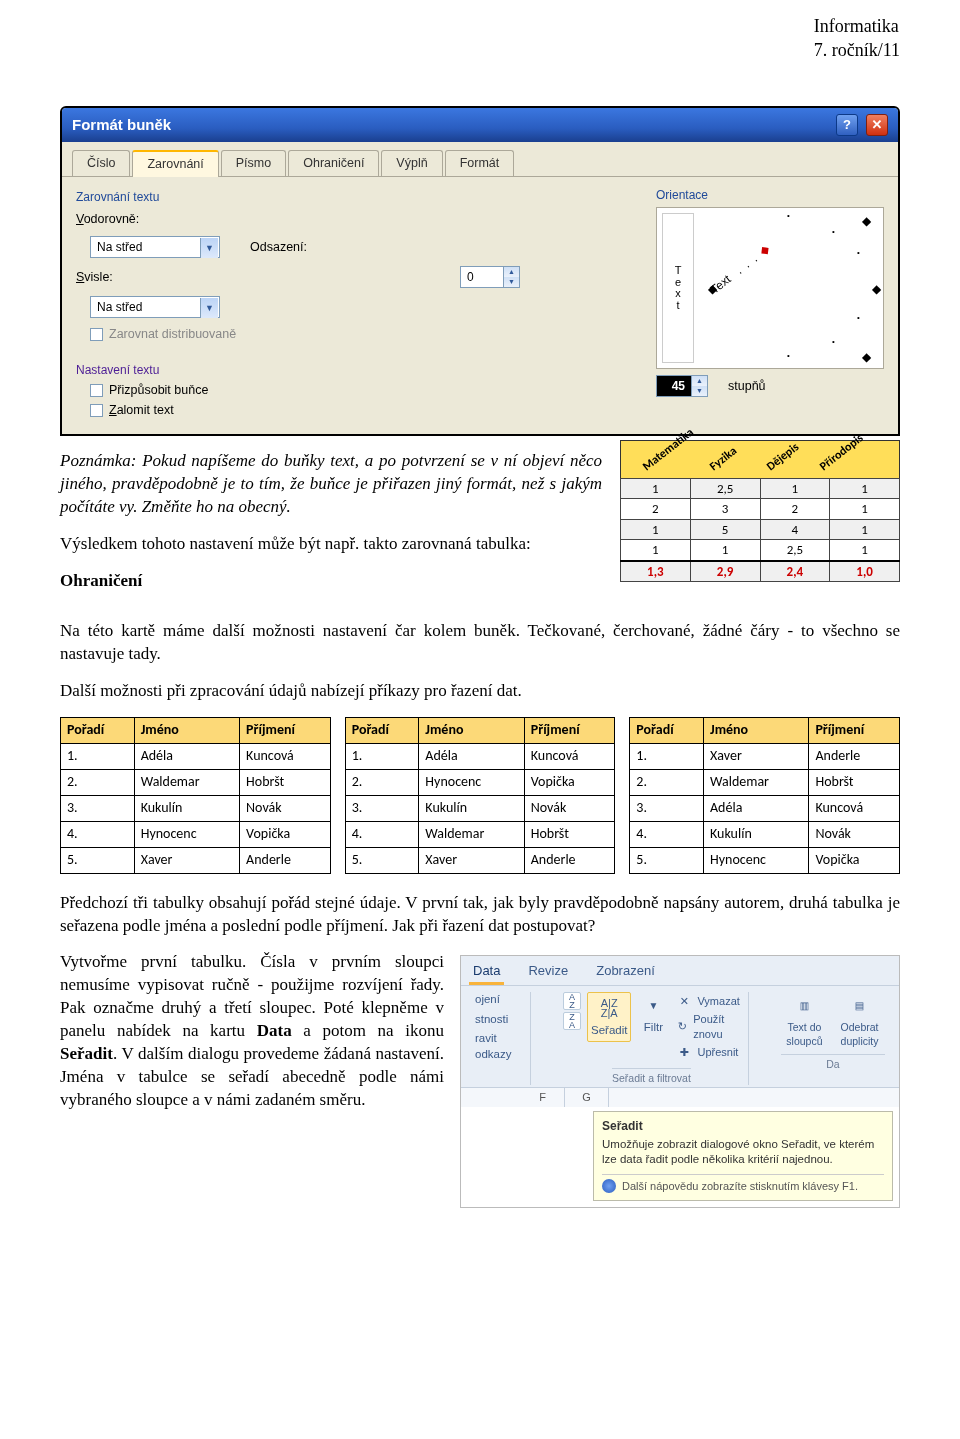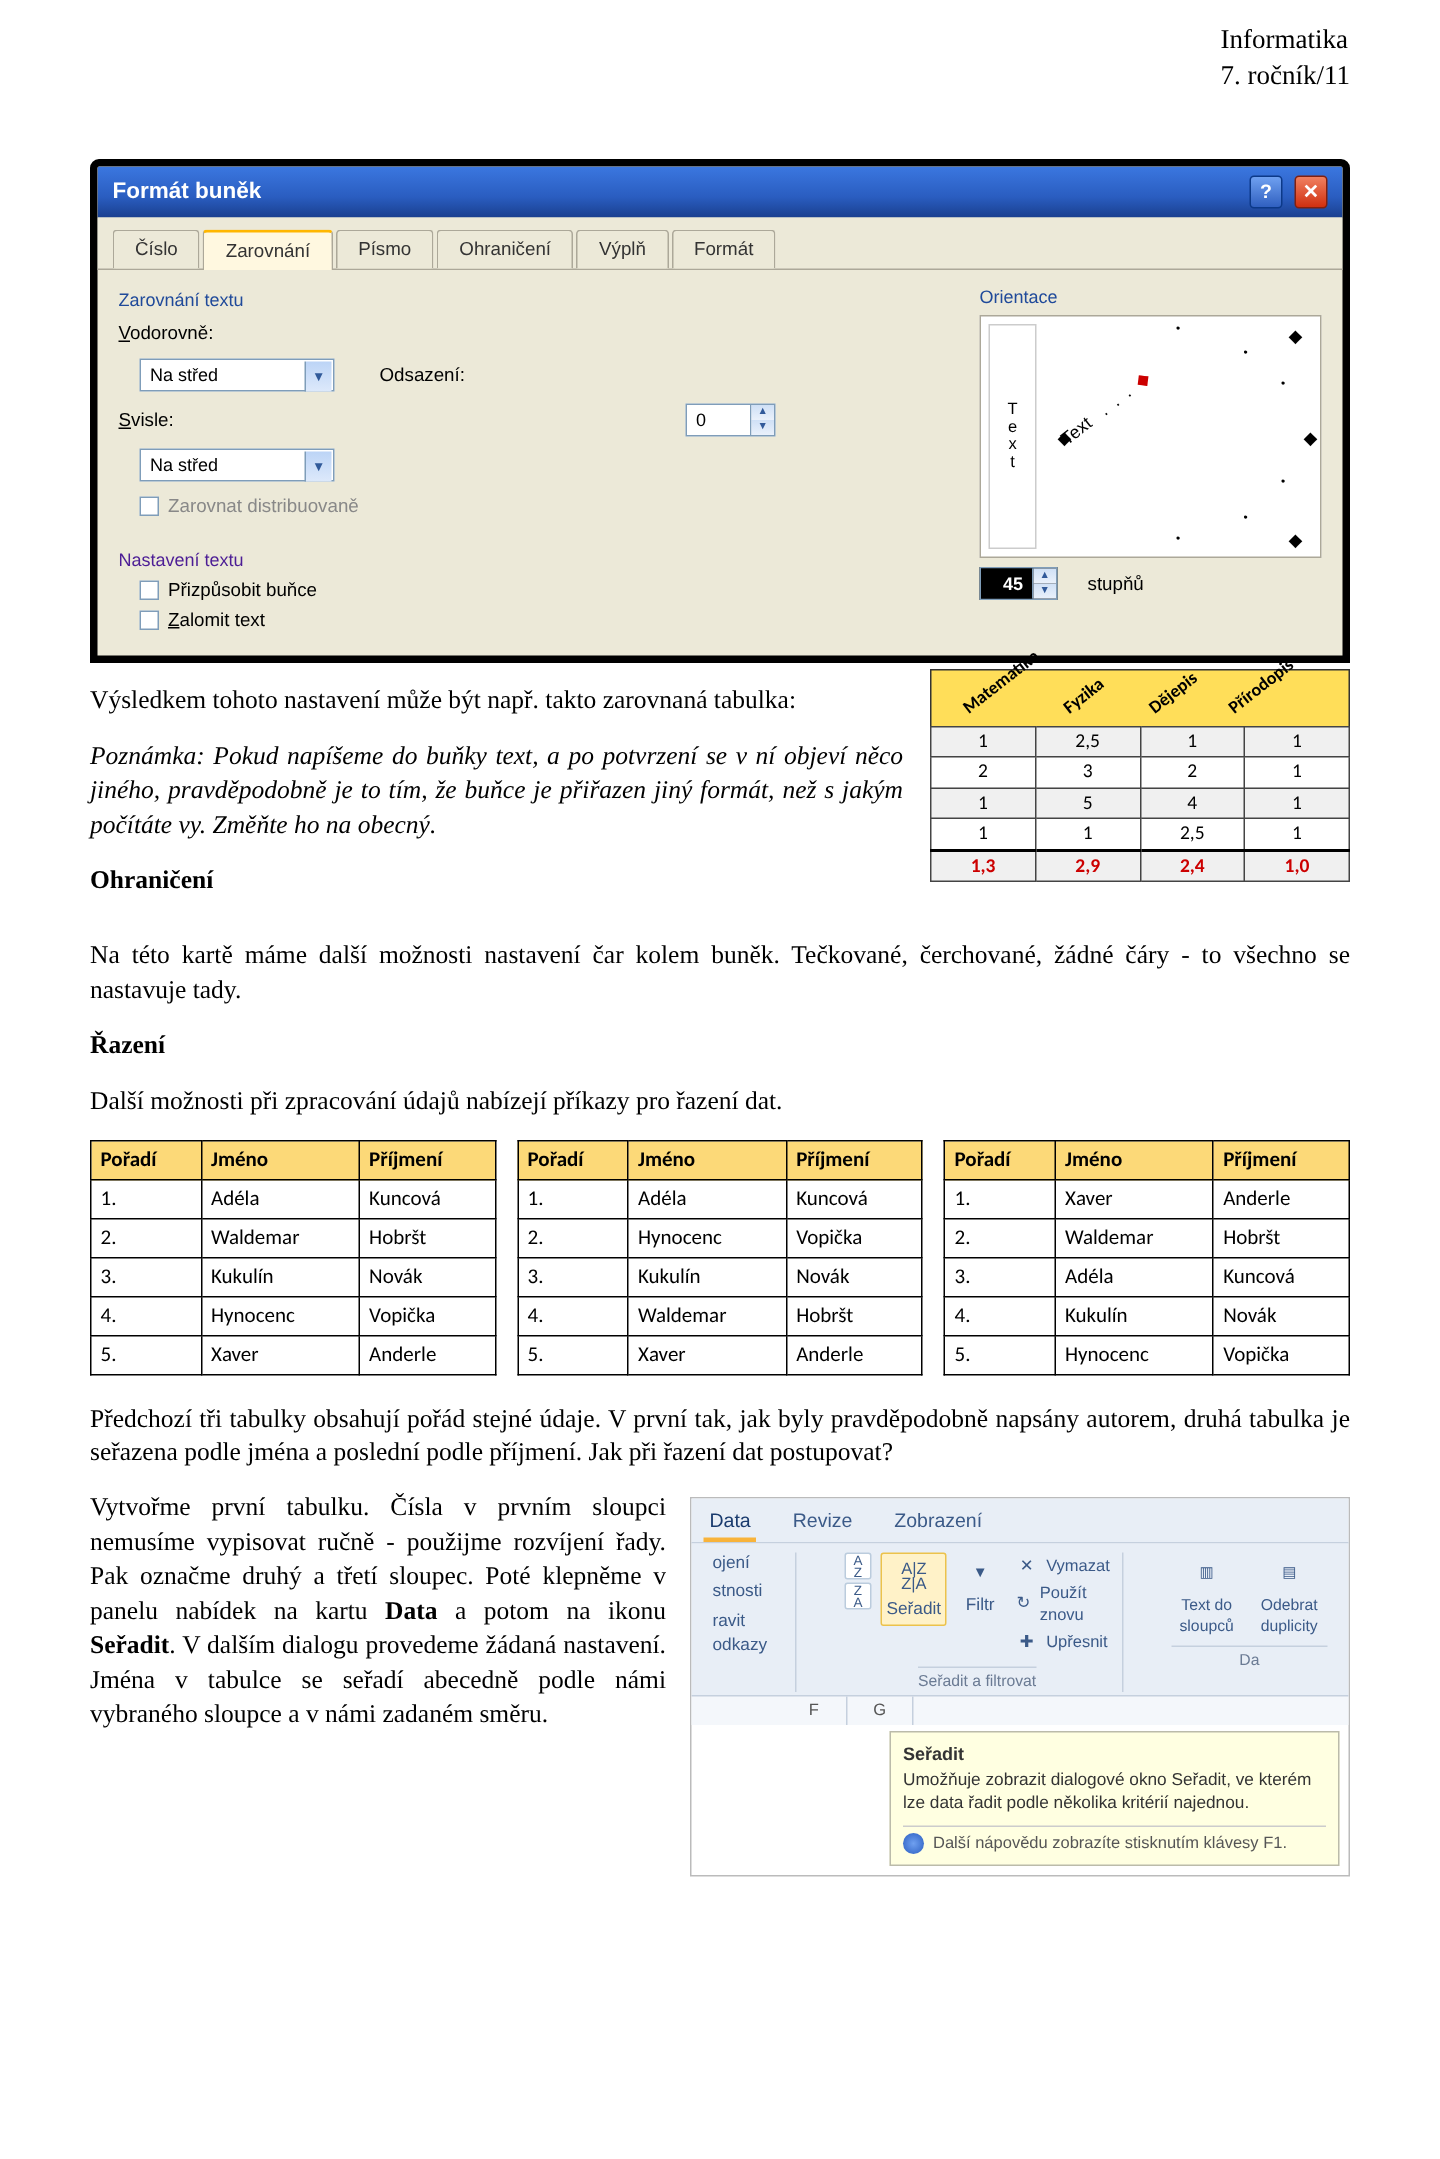--- a/index.html
+++ b/index.html
@@ -10,21 +10,21 @@
     margin: 0;
     padding: 0;
     background: #fff;
     color: #000;
     width: 960px;
   }
   .page { padding: 18px 60px 40px 60px; position: relative; }
   .header-right { position: absolute; top: 14px; right: 60px; text-align: left; font-size: 18px; }
   .dialog {
     margin-top: 88px;
-    border: 5px solid #000000;
+    border: 2px solid #000000;
     background: #ece9d8;
     border-radius: 6px 6px 0 0;
     overflow: hidden;
     font-family: Tahoma, Arial, sans-serif;
     font-size: 12.5px;
   }
   .titlebar {
     background: linear-gradient(#3b77e0, #2a5dc0 60%, #1a3f8f);
     color: #fff;
     padding: 6px 10px;
@@ -258,29 +258,28 @@
       <tr>
             <td>1,3</td>
             <td>2,9</td>
             <td>2,4</td>
             <td>1,0</td>
           </tr>
     </tbody>
       </table>
   </div>
 
-  <p class="para">Výsledkem tohoto nastavení může být např. takto zarovnaná tabulka:</p>
   <p class="para">
     <span class="ital">Poznámka:</span>
     <span class="ital"> Pokud napíšeme do buňky text, a po potvrzení se v ní objeví něco jiného, pravděpodobně je to tím, že buňce je přiřazen jiný formát, než s jakým počítáte vy. Změňte ho na obecný.</span>
   </p>
+  <p class="para">Výsledkem tohoto nastavení může být např. takto zarovnaná tabulka:</p>
   <p class="para bold">Ohraničení</p>
   <div class="clear"></div>
   <p class="para">Na této kartě máme další možnosti nastavení čar kolem buněk. Tečkované, čerchované, žádné čáry - to všechno se nastavuje tady.</p>
-  <p class="para bold">Řazení</p>
   <p class="para">Další možnosti při zpracování údajů nabízejí příkazy pro řazení dat.</p>
 
   <div class="tables-row">
     <table class="names-table">
       <tbody>
           <tr>
             <th>Pořadí</th>
             <th>Jméno</th>
             <th>Příjmení</th>
           </tr>

